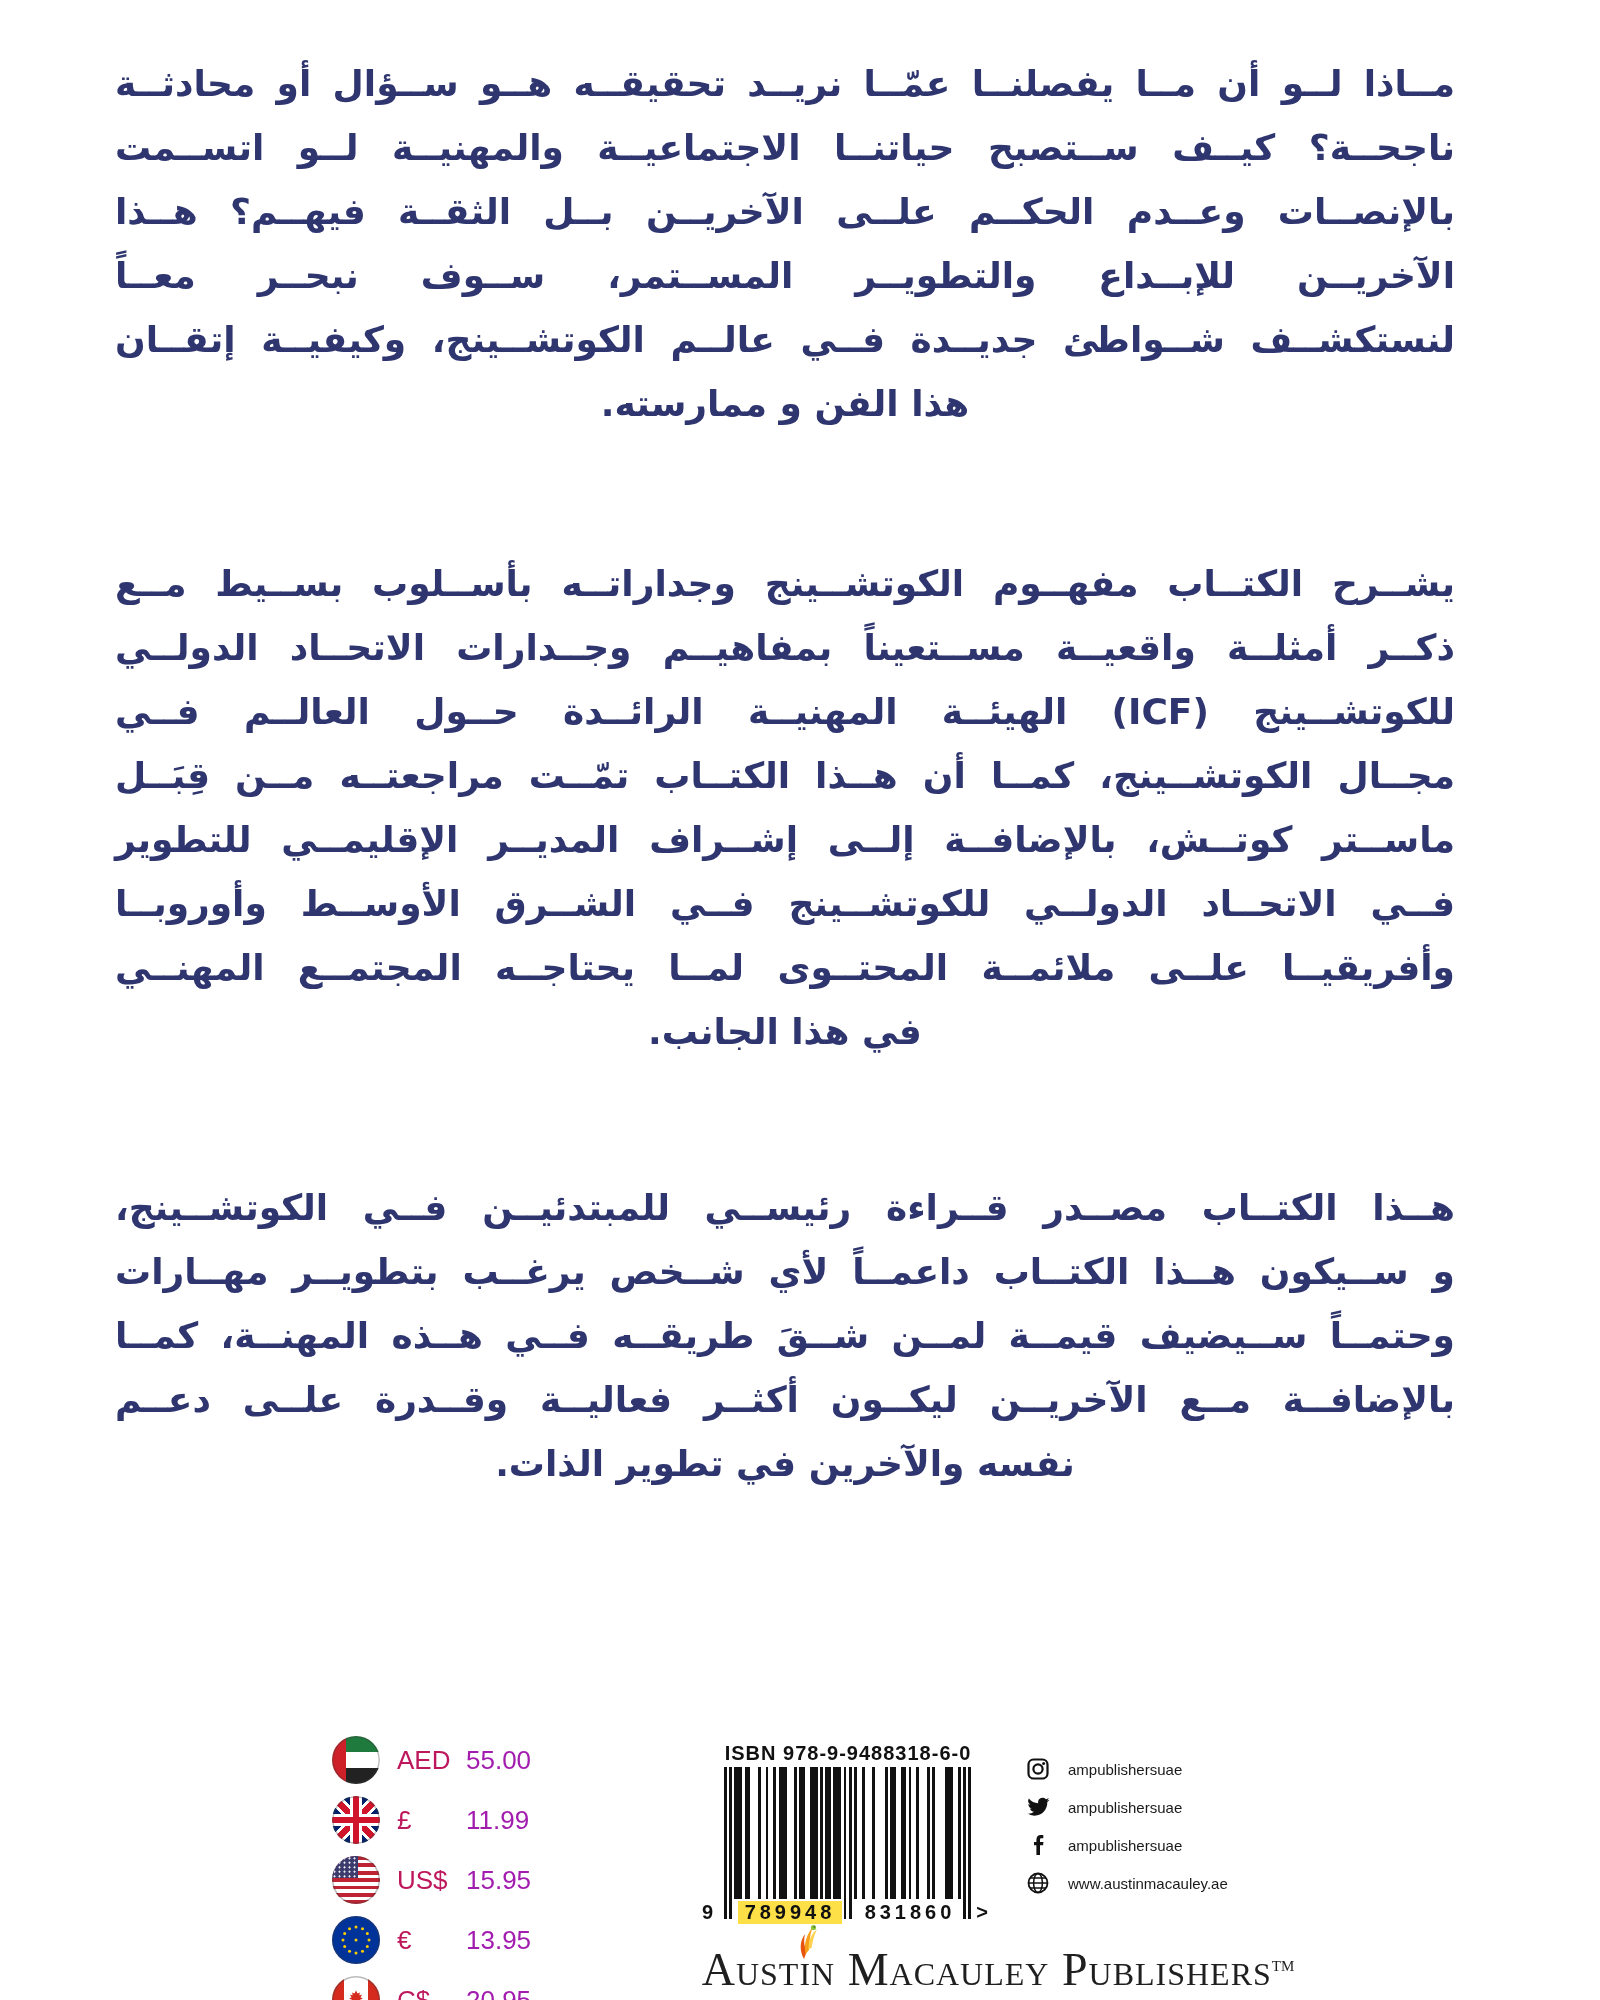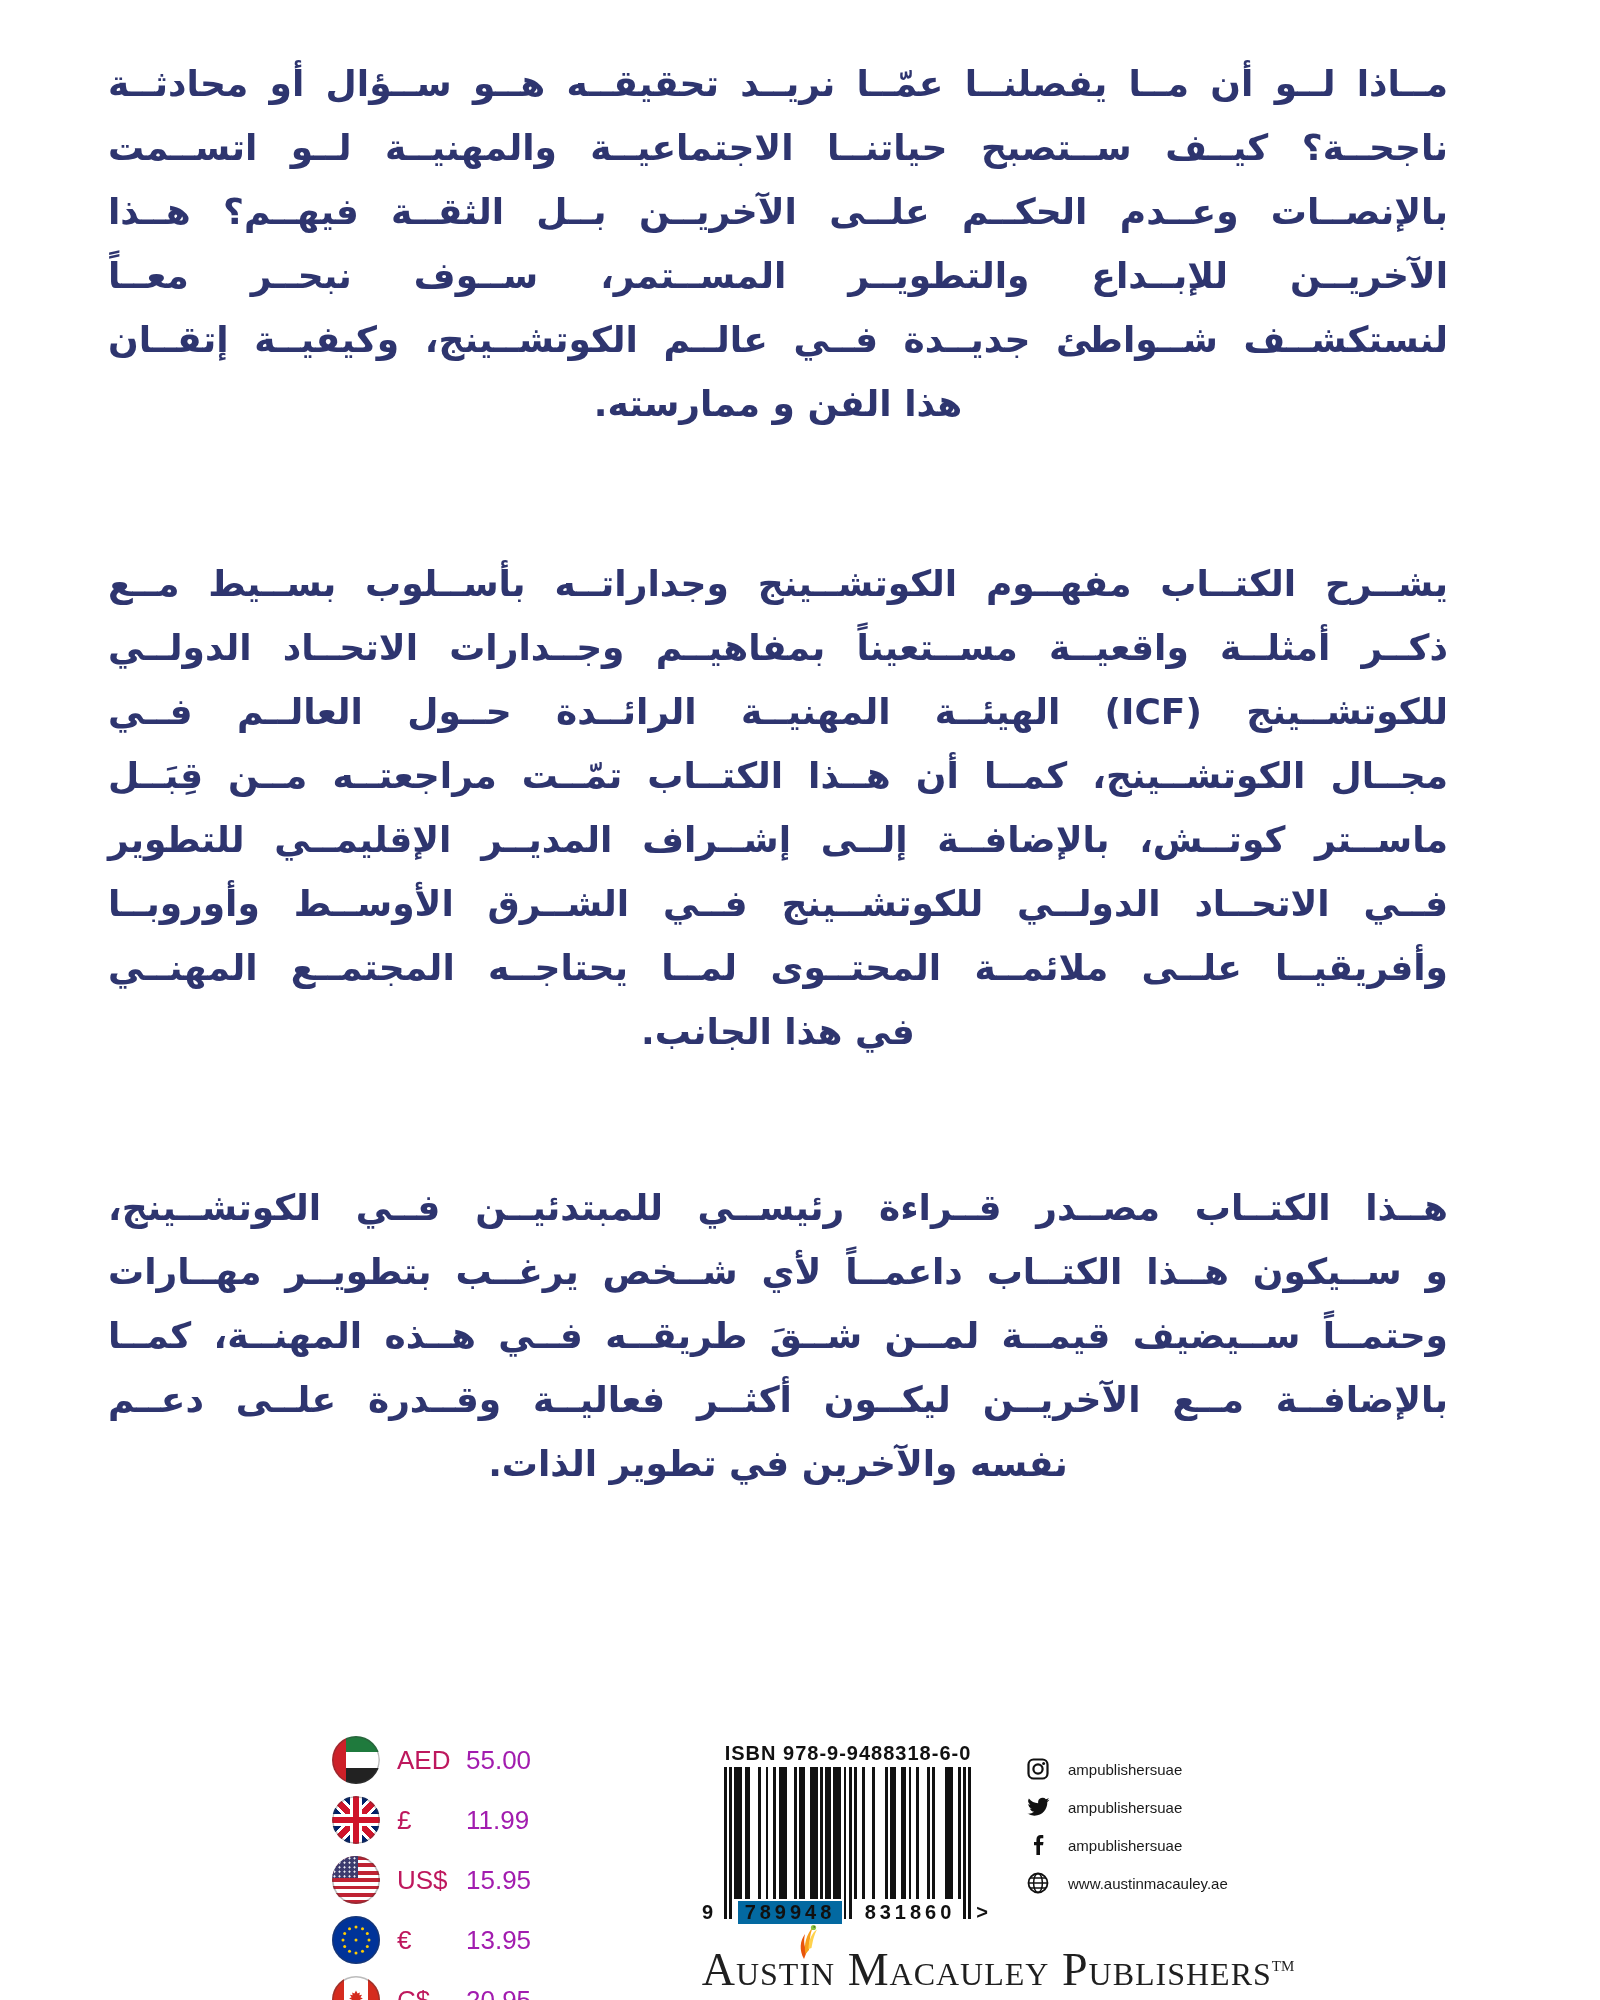--- a/index.html
+++ b/index.html
@@ -2,21 +2,21 @@
 <html lang="ar"><head>
 <meta charset="utf-8">
 <style>
   html,body{margin:0;padding:0;}
   body{
     width:1600px;height:2000px;position:relative;overflow:hidden;
     background:#ffffff;font-family:"Liberation Sans",sans-serif;
   }
   
   .arabic-block{
-    position:absolute;left:108px;top:52px;width:1340px;
+    position:absolute;left:115px;top:52px;width:1340px;
     direction:rtl;color:#2e356f;
     font-family:"DejaVu Sans",sans-serif;font-weight:700;font-size:36px;
   }
   .para{margin:0 0 116px 0;}
   .para:nth-child(2){margin-bottom:112px;}
   .para:last-child{margin-bottom:0;}
   .aline{
     line-height:64px;height:64px;overflow:visible;
     text-align:justify;text-align-last:justify;
     white-space:normal;
@@ -56,21 +56,21 @@
   .flag .leaf{position:absolute;left:50%;top:50%;transform:translate(-50%,-50%);}
   .cur{display:inline-block;width:69px;font-size:26px;color:#be185d;}
   .amt{display:inline-block;font-size:26px;color:#a21caf;}
   
   .barcode{position:absolute;left:722px;top:1742px;width:252px;color:#111;}
   .isbn-label{text-align:center;font-size:20px;font-weight:bold;letter-spacing:1px;white-space:nowrap;}
   .bars{position:relative;margin-top:2px;height:158px;}
   .bars svg{position:absolute;left:0;top:0;}
   .bdigits{position:absolute;top:134px;left:0;right:0;height:24px;font-size:20px;font-weight:bold;}
   .bdigits .lead{position:absolute;left:-20px;}
-  .bdigits .grpL{position:absolute;left:16px;width:104px;text-align:center;letter-spacing:4px;background:#0369a1;}
+  .bdigits .grpL{position:absolute;left:16px;width:104px;text-align:center;letter-spacing:4px;background:#fde047;}
   .bdigits .grpR{position:absolute;left:136px;width:104px;text-align:center;letter-spacing:4px;background:#fff;}
   .bdigits .trail{position:absolute;right:-14px;}
   
   .social-list{position:absolute;left:1026px;top:1750px;color:#1a1a1a;}
   .social-row{display:flex;align-items:center;height:38px;}
   .social-row .sicon{width:24px;height:24px;flex:0 0 24px;margin-right:18px;display:flex;align-items:center;justify-content:center;}
   .social-row .handle{font-size:15px;color:#1a1a1a;}
   
   .publisher{position:absolute;left:698px;top:1940px;width:600px;text-align:center;
       font-family:"Liberation Serif",serif;color:#1f1f1f;

